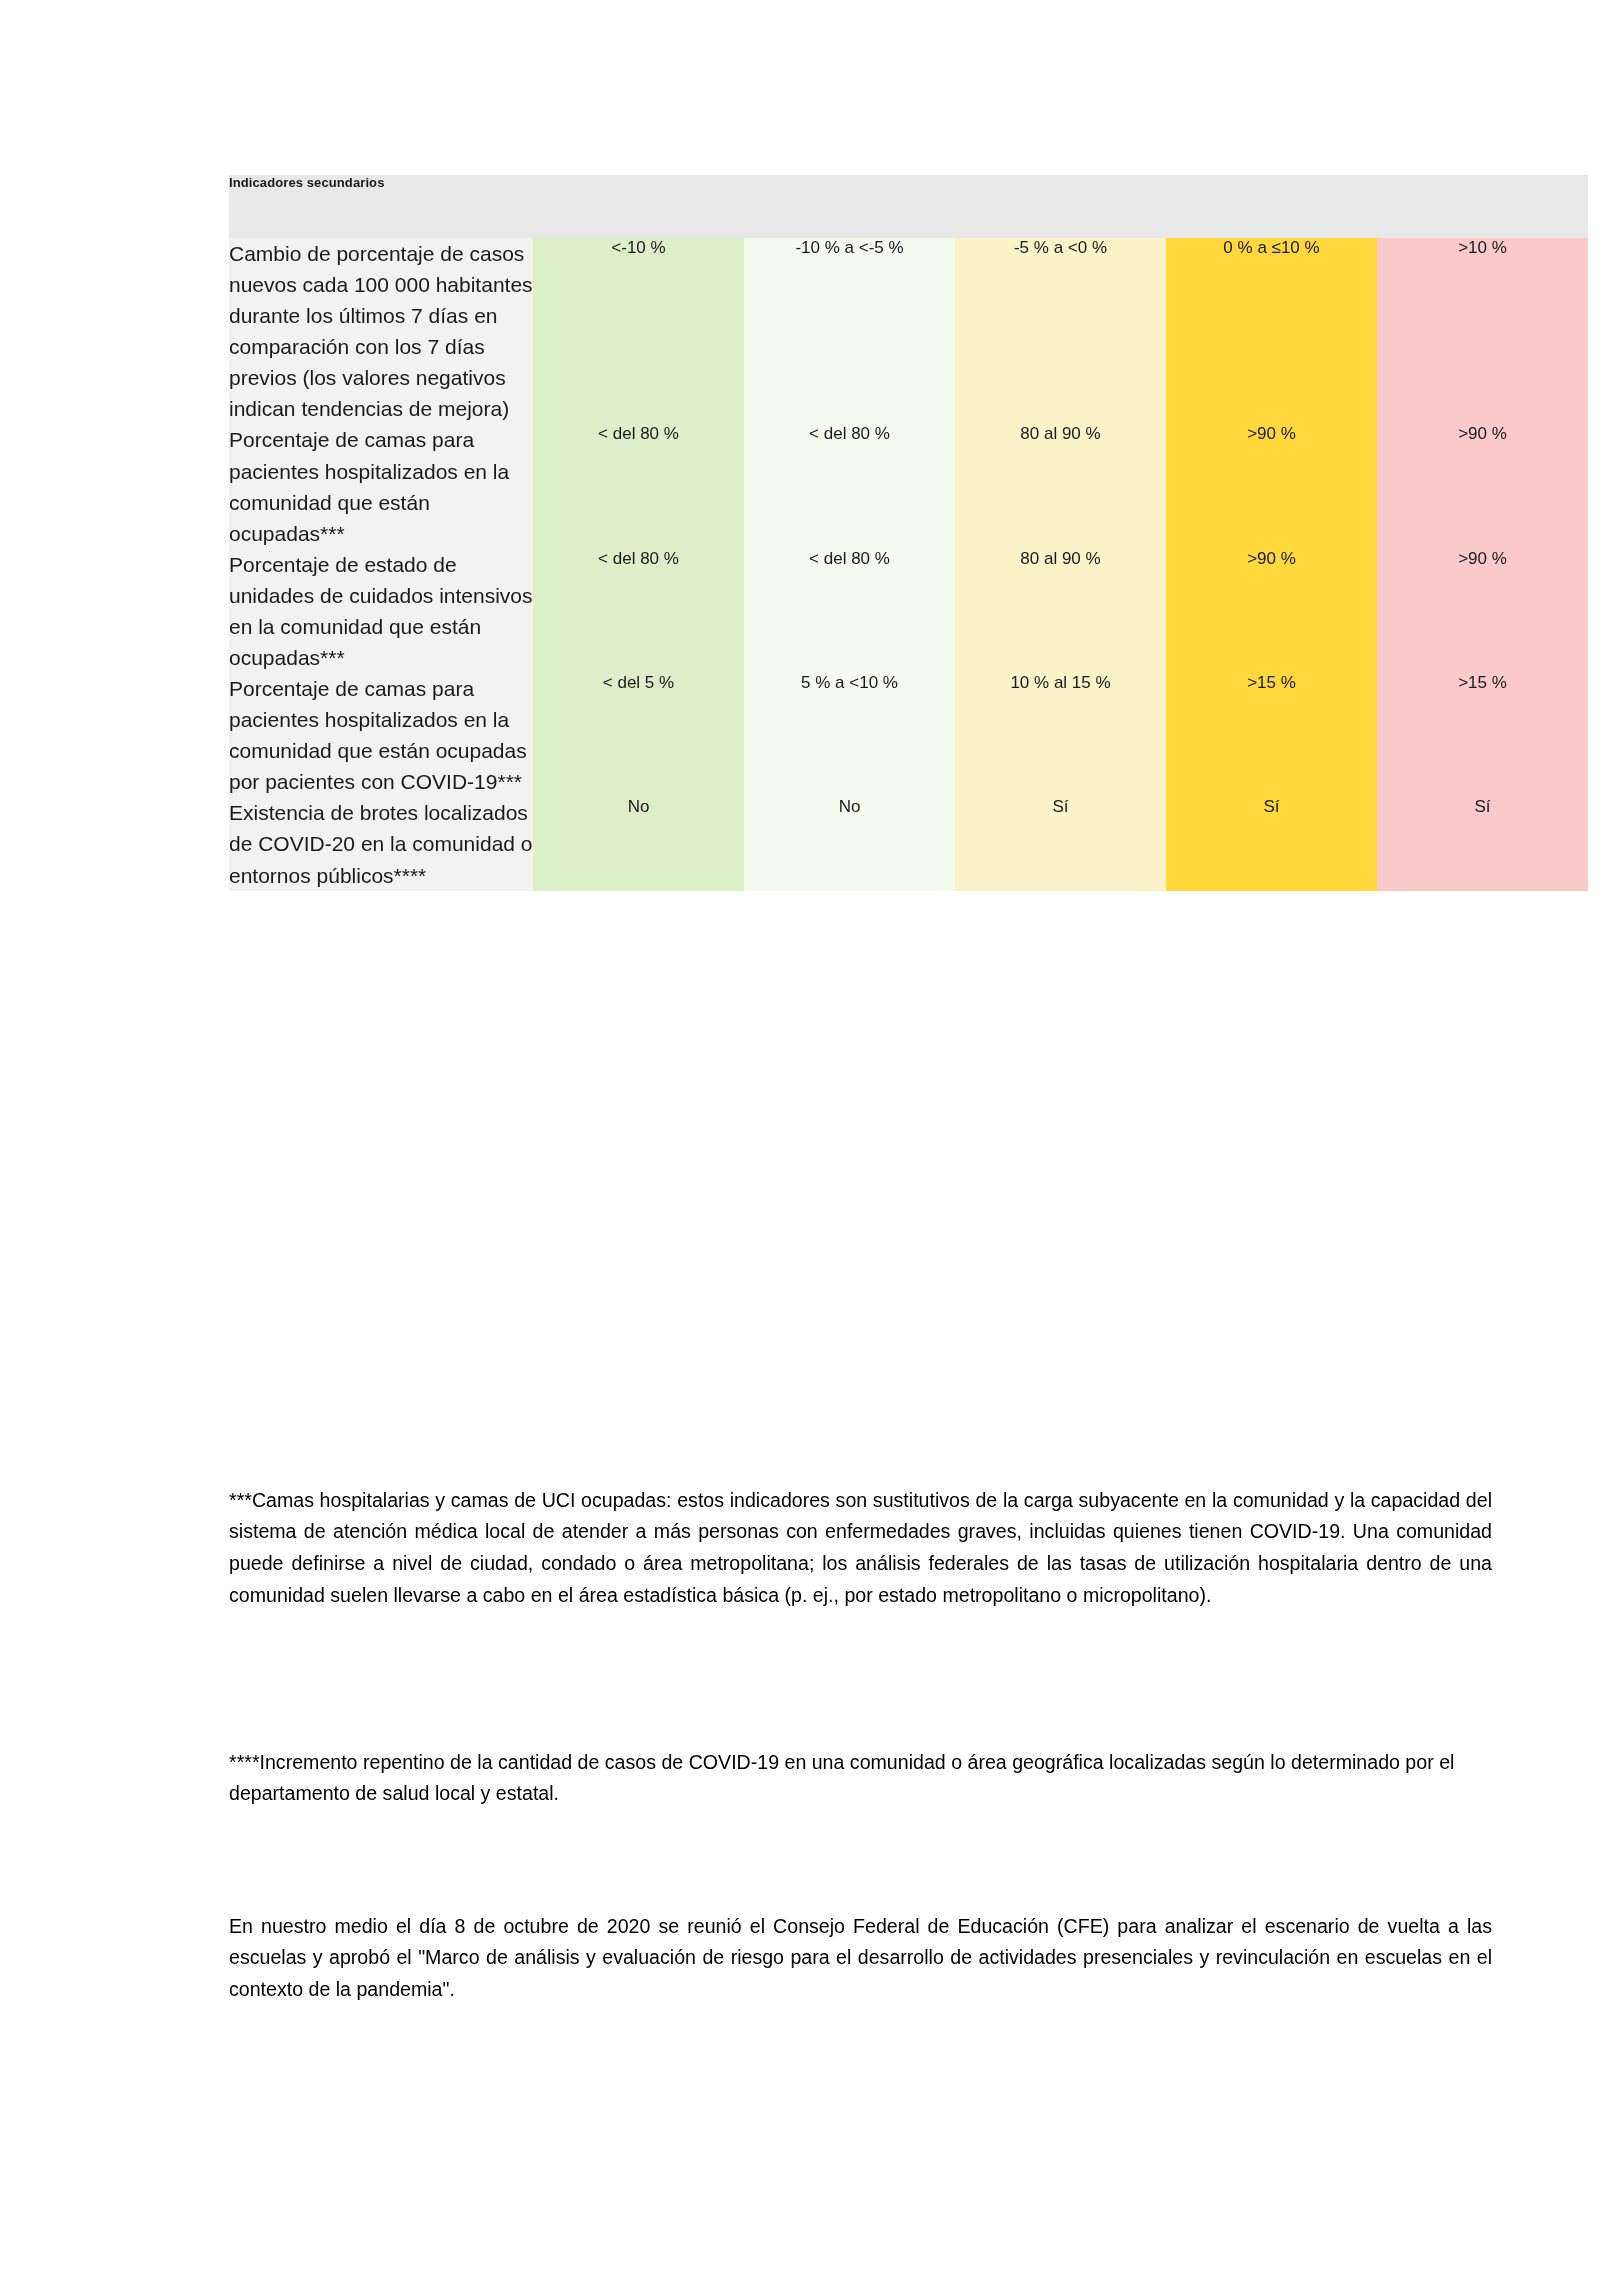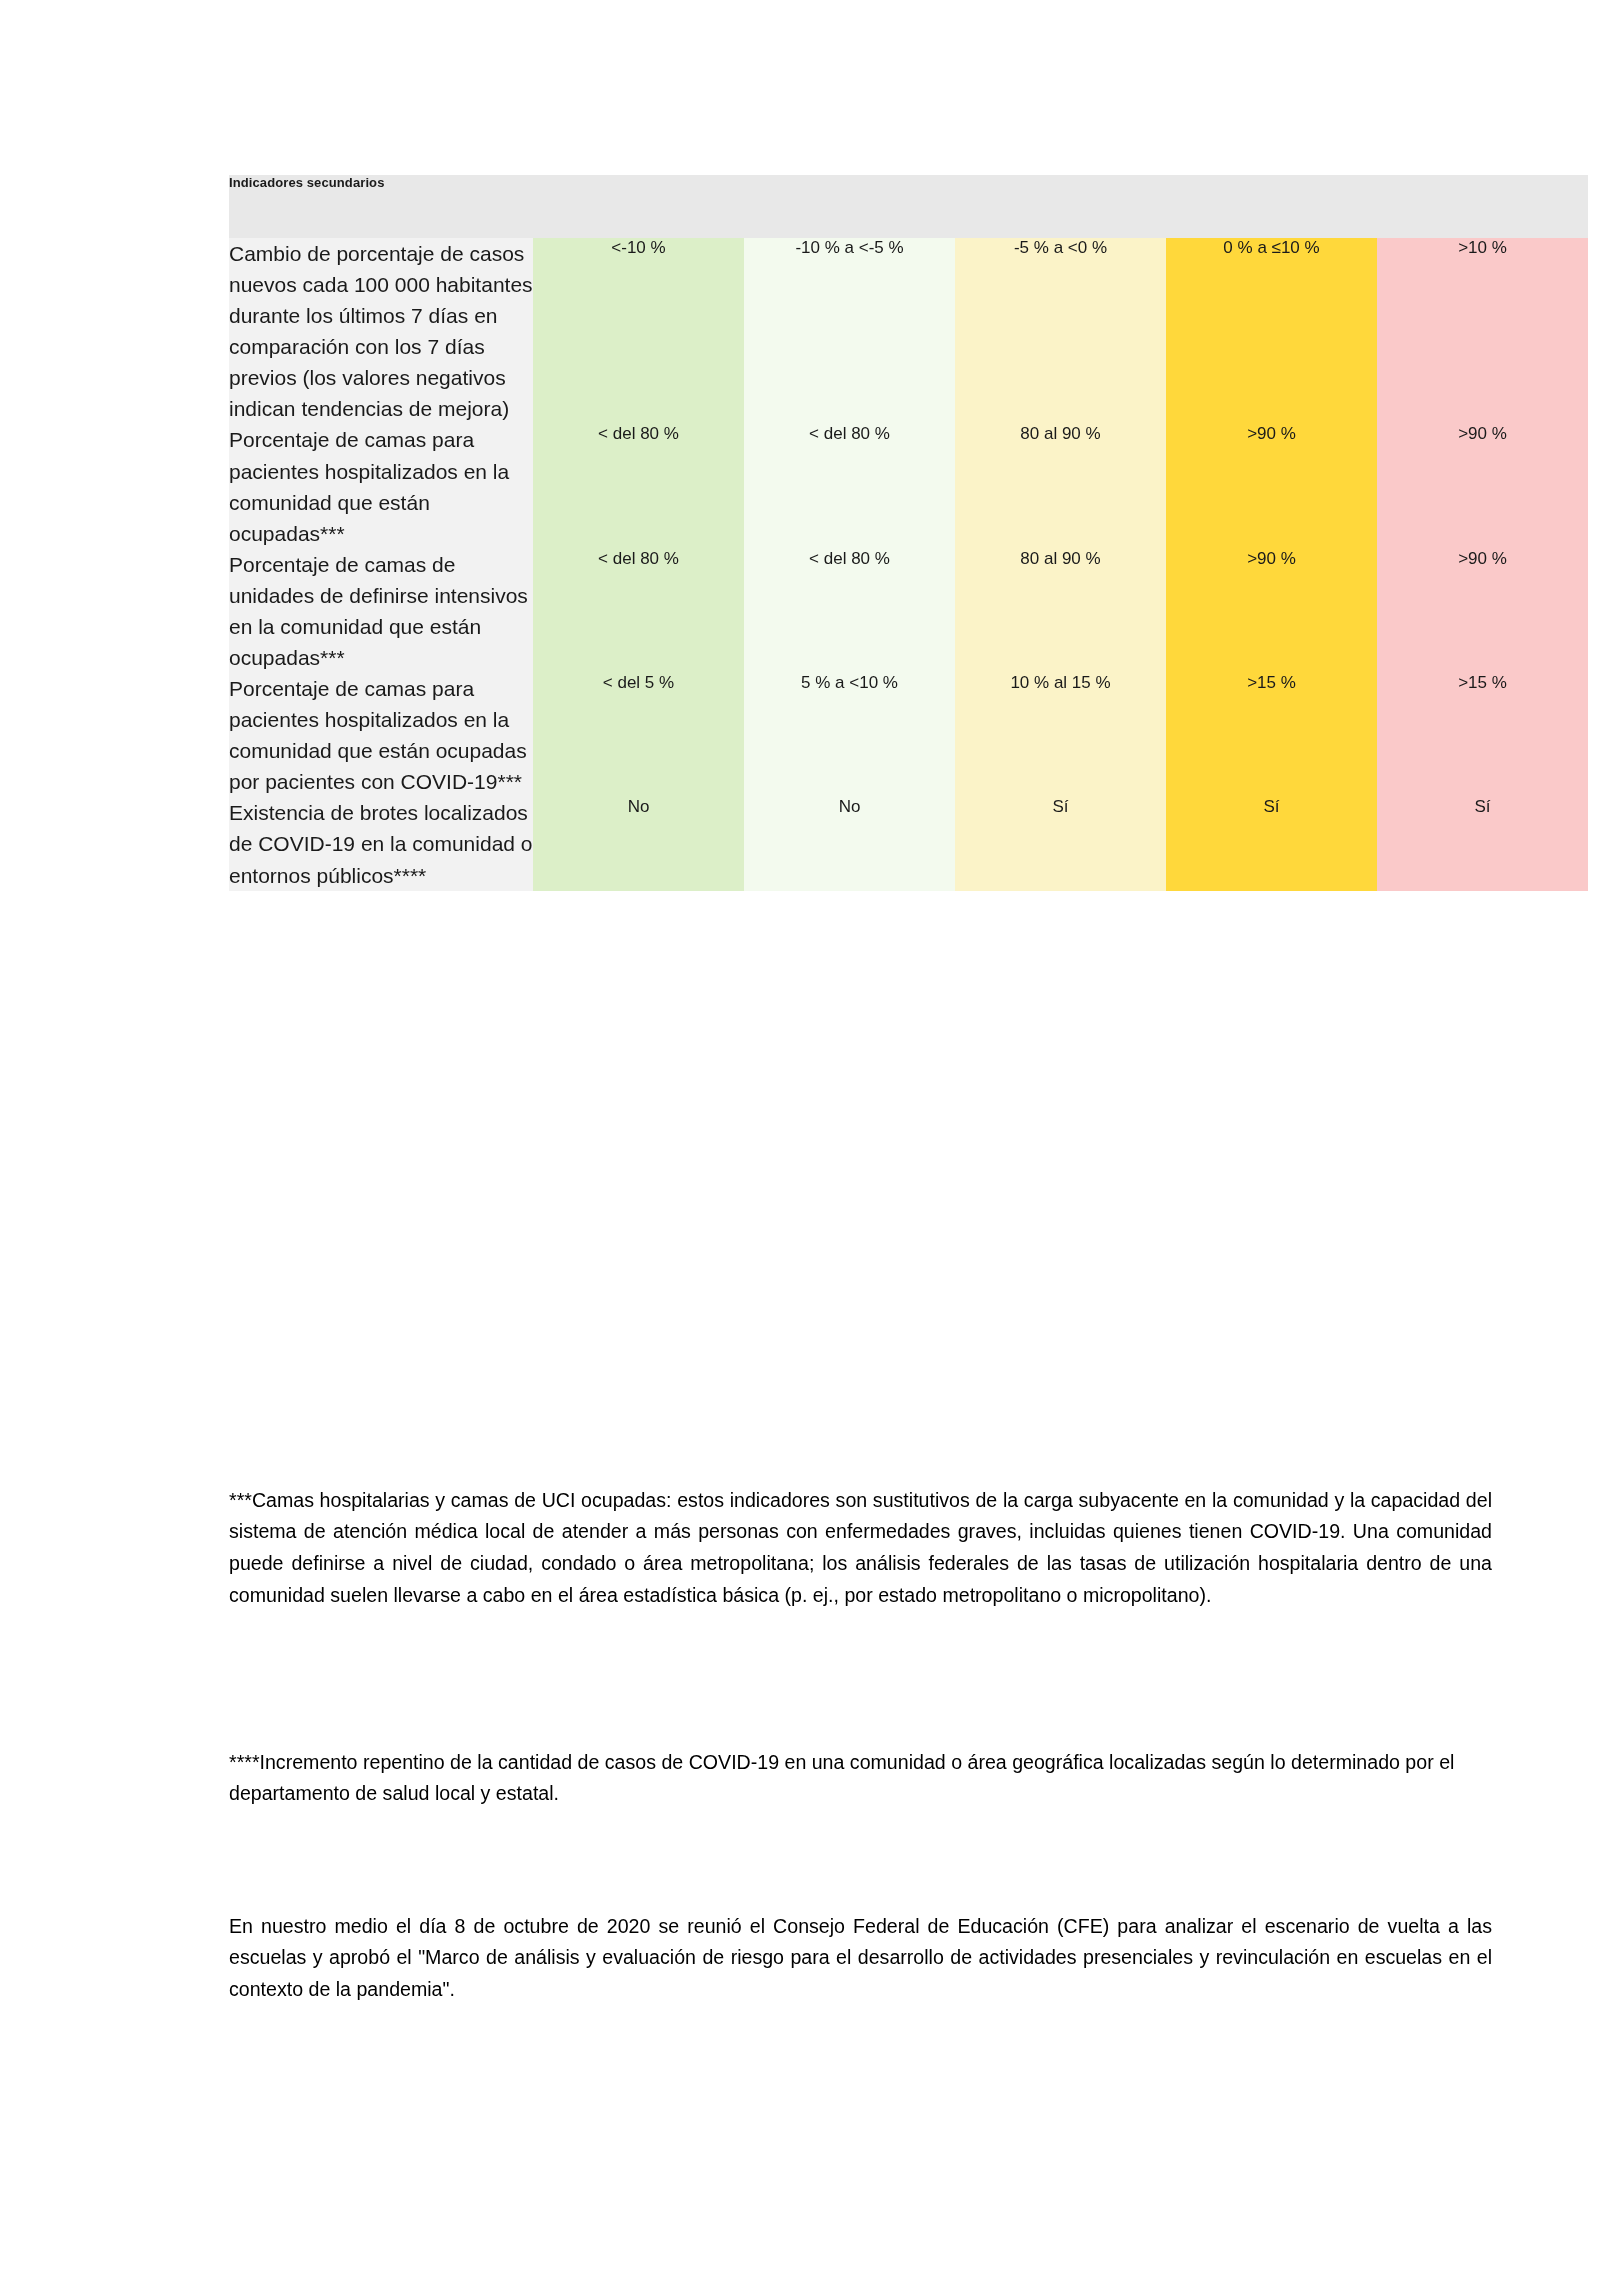--- a/index.html
+++ b/index.html
@@ -120,39 +120,39 @@
         <tr>
           <td class="label-cell">Porcentaje de camas para pacientes hospitalizados en la comunidad que están ocupadas***</td>
           <td class="val-cell c1">&lt; del 80 %</td>
           <td class="val-cell c2">&lt; del 80 %</td>
           <td class="val-cell c3">80 al 90 %</td>
           <td class="val-cell c4">&gt;90 %</td>
           <td class="val-cell c5">&gt;90 %</td>
         </tr>
 
         <tr>
-          <td class="label-cell">Porcentaje de camas de unidades de definirse intensivos en la comunidad que están ocupadas***</td>
+          <td class="label-cell">Porcentaje de estado de unidades de cuidados intensivos en la comunidad que están ocupadas***</td>
           <td class="val-cell c1">&lt; del 80 %</td>
           <td class="val-cell c2">&lt; del 80 %</td>
           <td class="val-cell c3">80 al 90 %</td>
           <td class="val-cell c4">&gt;90 %</td>
           <td class="val-cell c5">&gt;90 %</td>
         </tr>
 
         <tr>
           <td class="label-cell">Porcentaje de camas para pacientes hospitalizados en la comunidad que están ocupadas por pacientes con COVID-19***</td>
           <td class="val-cell c1">&lt; del 5 %</td>
           <td class="val-cell c2">5 % a &lt;10 %</td>
           <td class="val-cell c3">10 % al 15 %</td>
           <td class="val-cell c4">&gt;15 %</td>
           <td class="val-cell c5">&gt;15 %</td>
         </tr>
 
         <tr>
-          <td class="label-cell">Existencia de brotes localizados de COVID-19 en la comunidad o entornos públicos****</td>
+          <td class="label-cell">Existencia de brotes localizados de COVID-20 en la comunidad o entornos públicos****</td>
           <td class="val-cell c1">No</td>
           <td class="val-cell c2">No</td>
           <td class="val-cell c3">Sí</td>
           <td class="val-cell c4">Sí</td>
           <td class="val-cell c5">Sí</td>
         </tr>
       </tbody>
     </table>
   </div>
 

